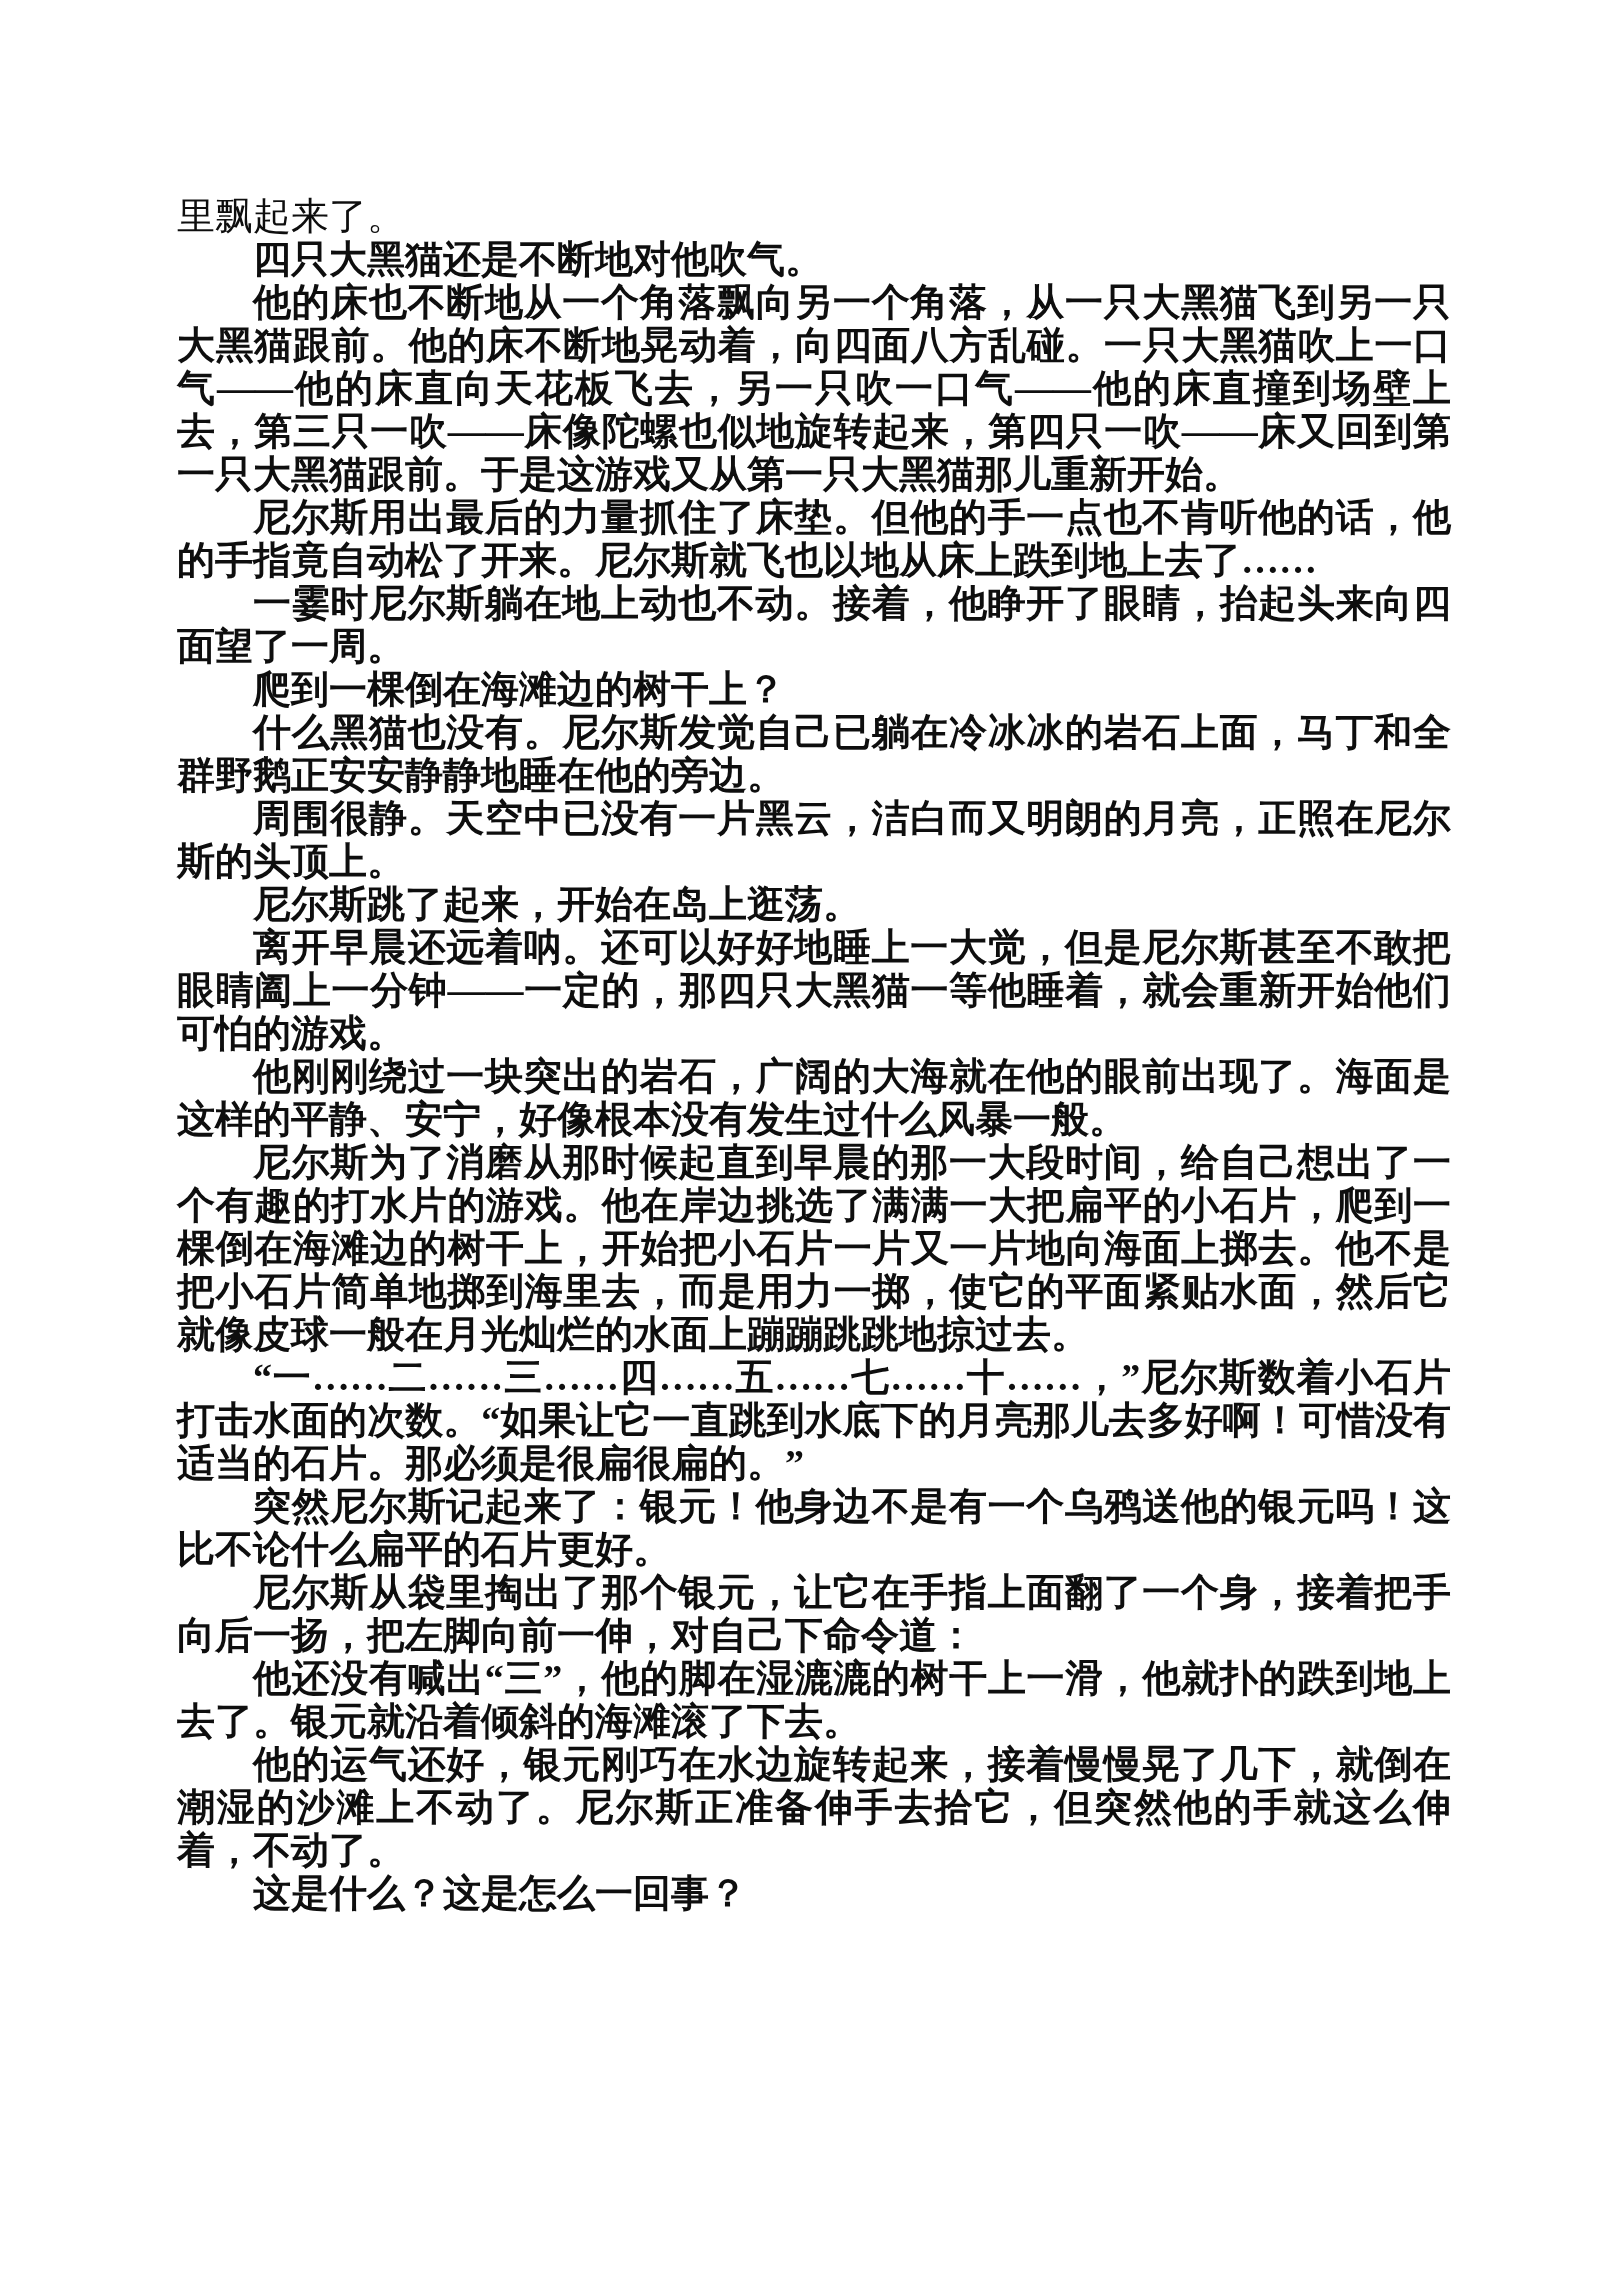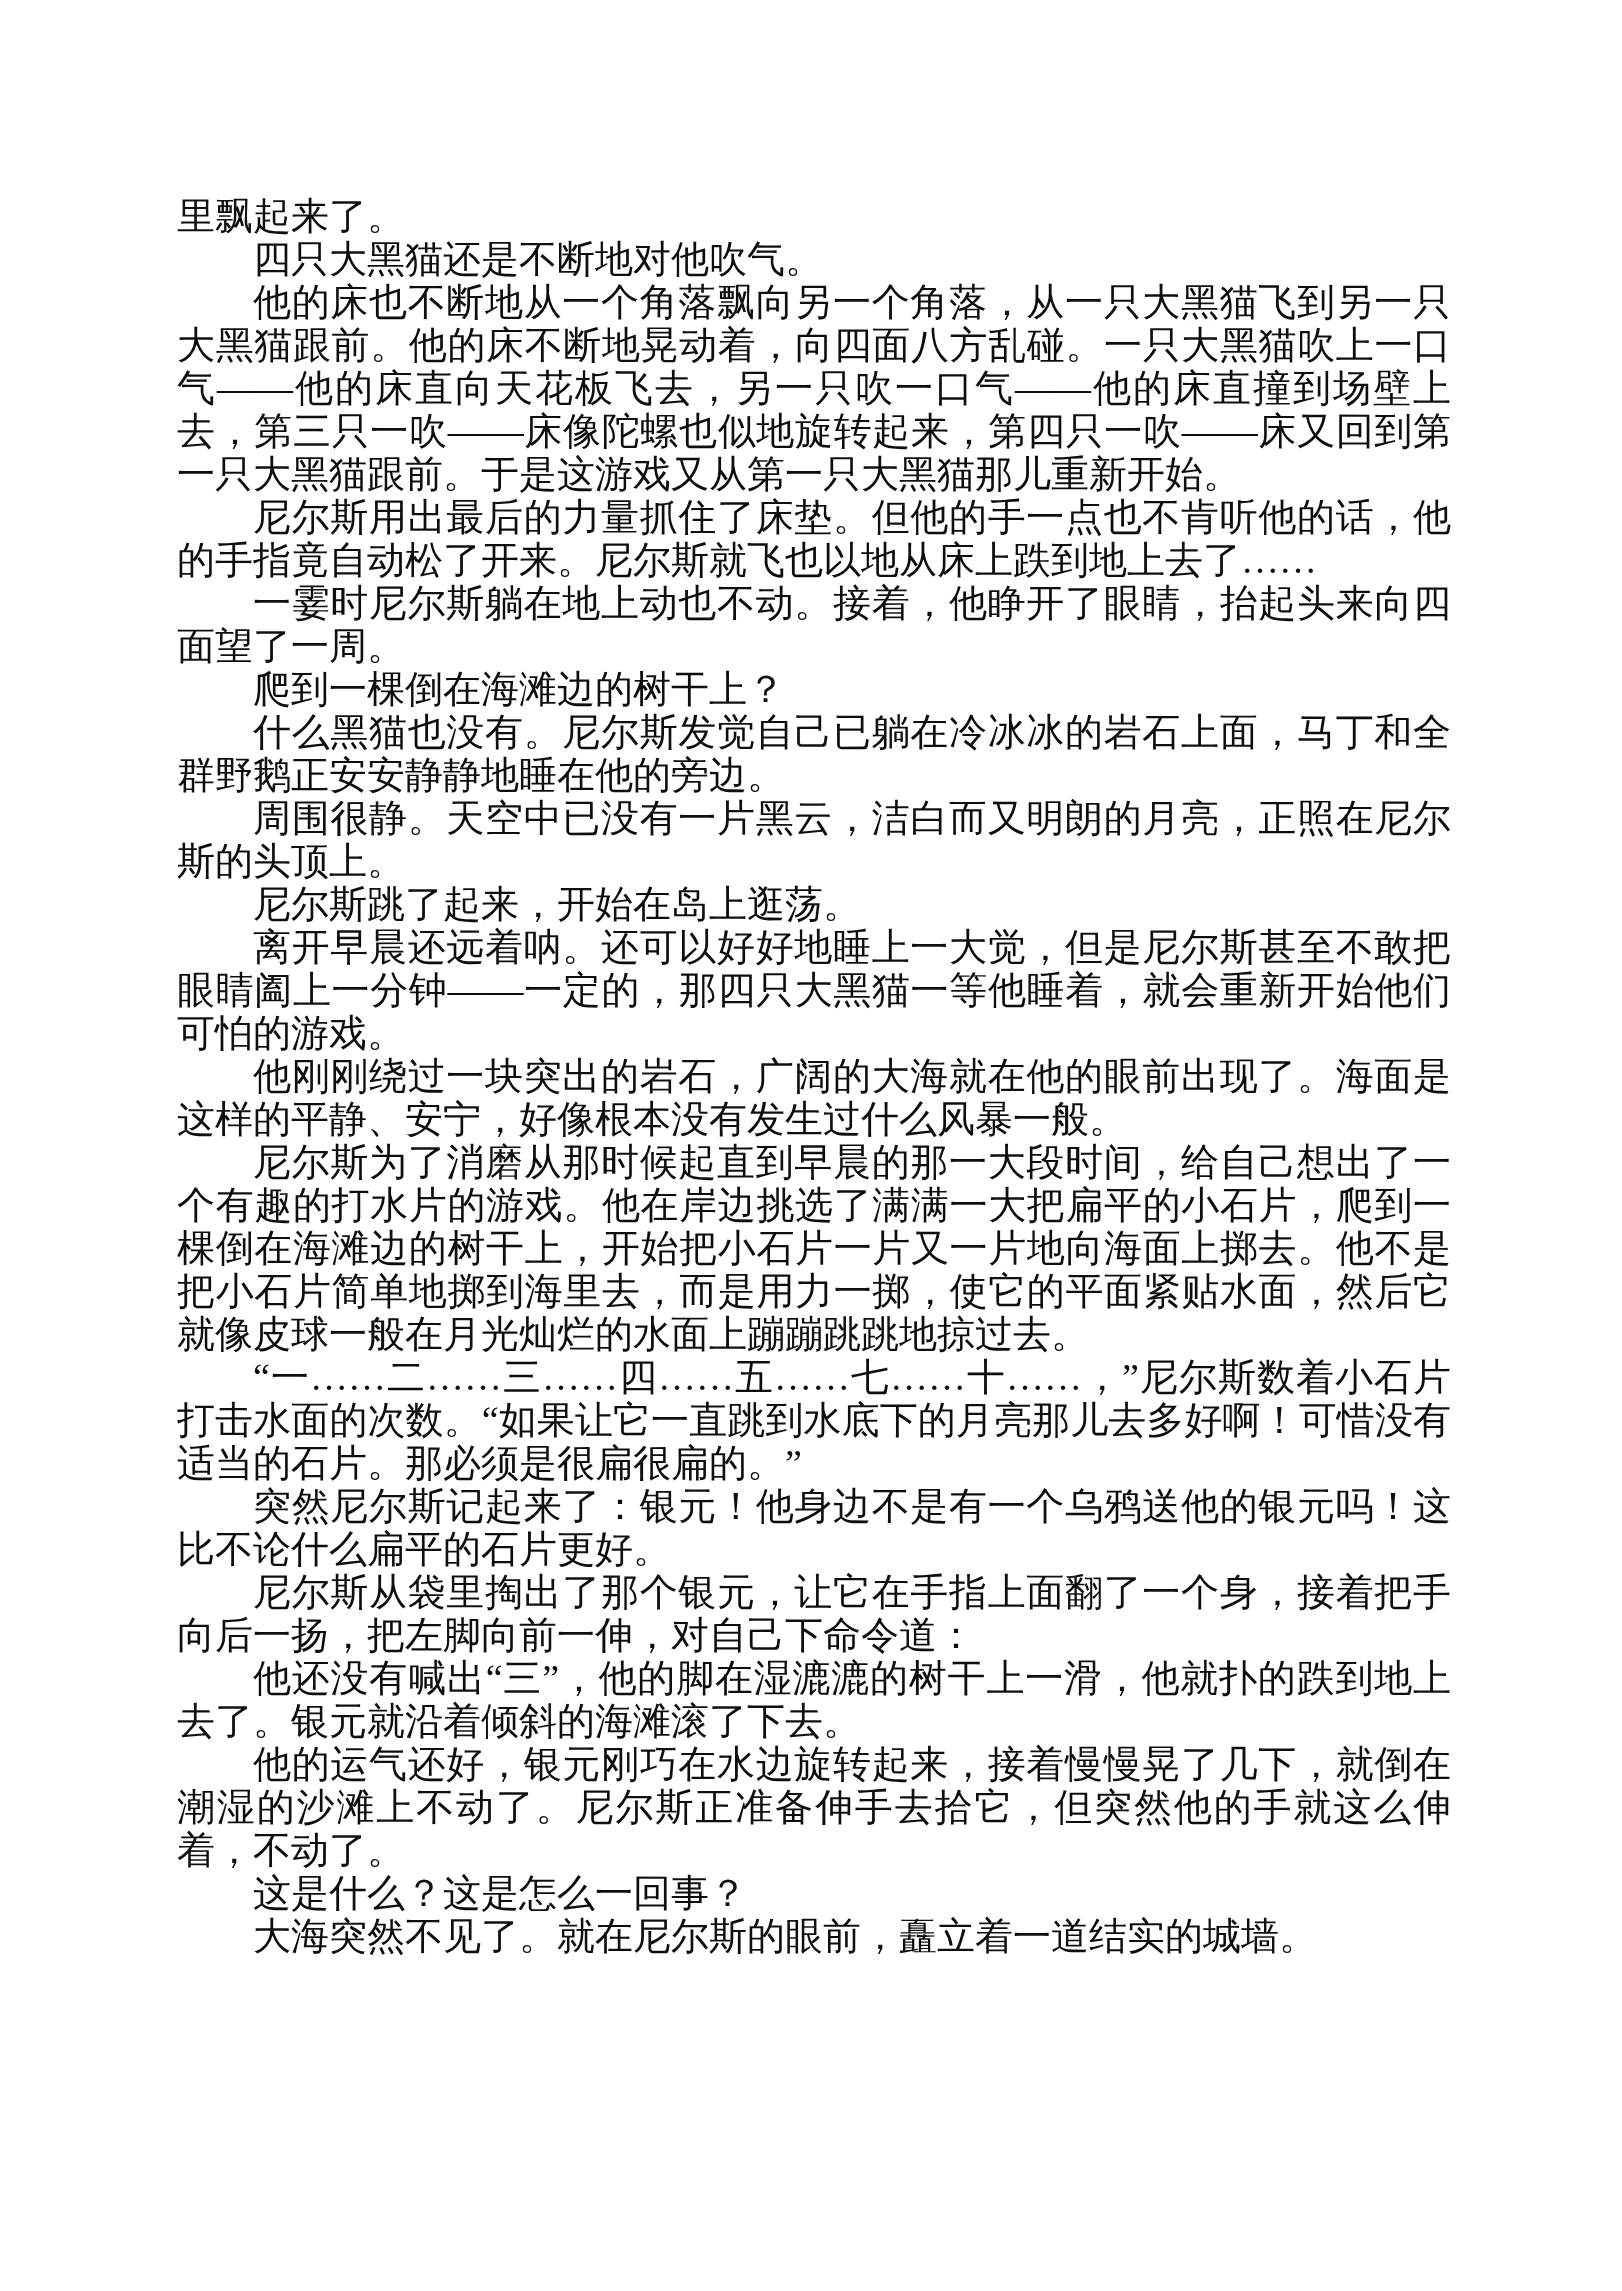--- a/index.html
+++ b/index.html
@@ -31,20 +31,21 @@
     letter-spacing: 0;
   }
   .text-block p {
     margin: 0;
     padding: 0;
     word-break: normal;
     overflow-wrap: break-word;
   }
   .text-block p.indent {
     text-indent: 2em;
+    font-weight: bold;
   }
 </style>
 </head>
 <body>
 
 <div class="page">
   <div class="text-block">
       <p class="">里飘起来了。</p>
       <p class="indent">四只大黑猫还是不断地对他吹气。</p>
       <p class="indent">他的床也不断地从一个角落飘向另一个角落，从一只大黑猫飞到另一只大黑猫跟前。他的床不断地晃动着，向四面八方乱碰。一只大黑猫吹上一口气——他的床直向天花板飞去，另一只吹一口气——他的床直撞到场壁上去，第三只一吹——床像陀螺也似地旋转起来，第四只一吹——床又回到第一只大黑猫跟前。于是这游戏又从第一只大黑猫那儿重新开始。</p>
@@ -56,16 +57,15 @@
       <p class="indent">尼尔斯跳了起来，开始在岛上逛荡。</p>
       <p class="indent">离开早晨还远着呐。还可以好好地睡上一大觉，但是尼尔斯甚至不敢把眼睛阖上一分钟——一定的，那四只大黑猫一等他睡着，就会重新开始他们可怕的游戏。</p>
       <p class="indent">他刚刚绕过一块突出的岩石，广阔的大海就在他的眼前出现了。海面是这样的平静、安宁，好像根本没有发生过什么风暴一般。</p>
       <p class="indent">尼尔斯为了消磨从那时候起直到早晨的那一大段时间，给自己想出了一个有趣的打水片的游戏。他在岸边挑选了满满一大把扁平的小石片，爬到一棵倒在海滩边的树干上，开始把小石片一片又一片地向海面上掷去。他不是把小石片简单地掷到海里去，而是用力一掷，使它的平面紧贴水面，然后它就像皮球一般在月光灿烂的水面上蹦蹦跳跳地掠过去。</p>
       <p class="indent">“一……二……三……四……五……七……十……，”尼尔斯数着小石片打击水面的次数。“如果让它一直跳到水底下的月亮那儿去多好啊！可惜没有适当的石片。那必须是很扁很扁的。”</p>
       <p class="indent">突然尼尔斯记起来了：银元！他身边不是有一个乌鸦送他的银元吗！这比不论什么扁平的石片更好。</p>
       <p class="indent">尼尔斯从袋里掏出了那个银元，让它在手指上面翻了一个身，接着把手向后一扬，把左脚向前一伸，对自己下命令道：</p>
       <p class="indent">他还没有喊出“三”，他的脚在湿漉漉的树干上一滑，他就扑的跌到地上去了。银元就沿着倾斜的海滩滚了下去。</p>
       <p class="indent">他的运气还好，银元刚巧在水边旋转起来，接着慢慢晃了几下，就倒在潮湿的沙滩上不动了。尼尔斯正准备伸手去拾它，但突然他的手就这么伸着，不动了。</p>
       <p class="indent">这是什么？这是怎么一回事？</p>
-      <p class="indent">大海突然不见了。就在尼尔斯的眼前，矗立着一道结实的城墙。</p>
     </div>
 </div>
 
 
 </body></html>

